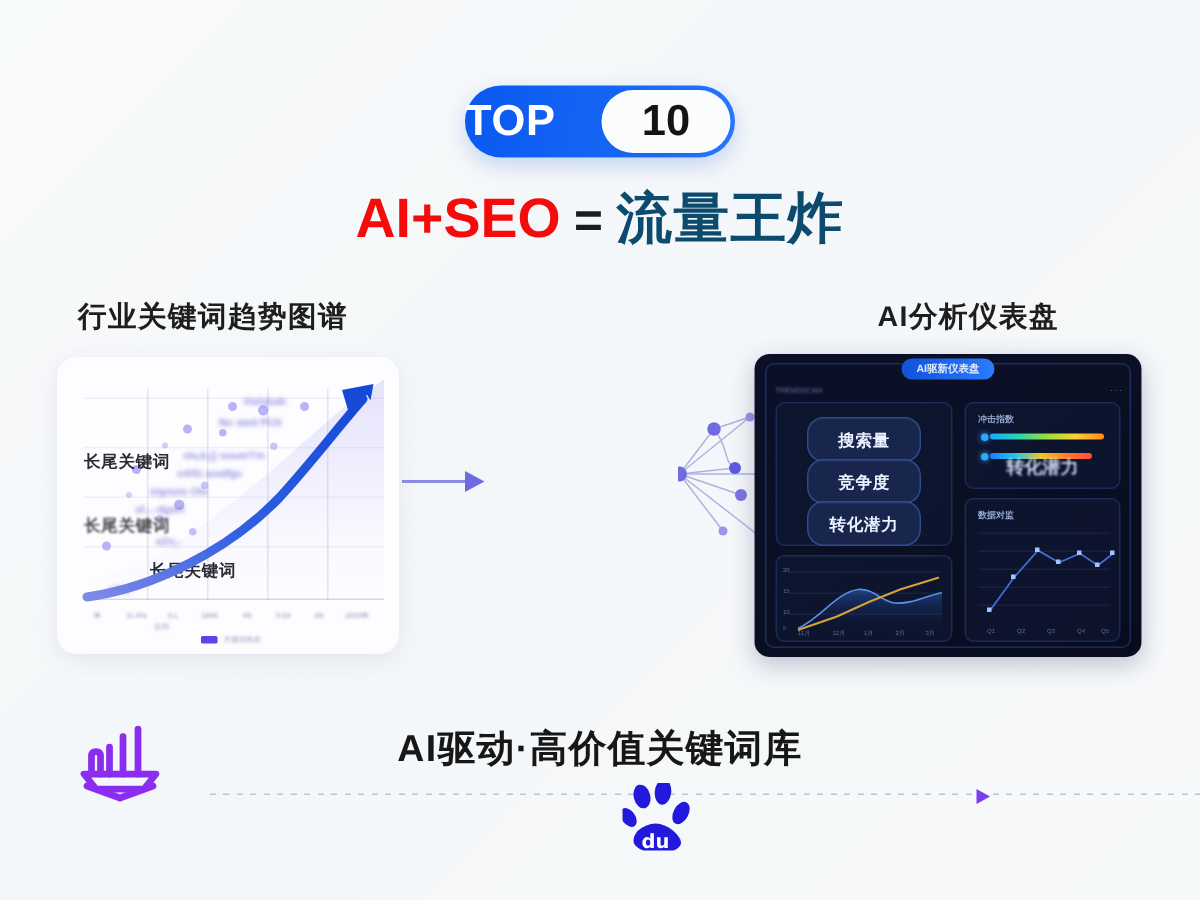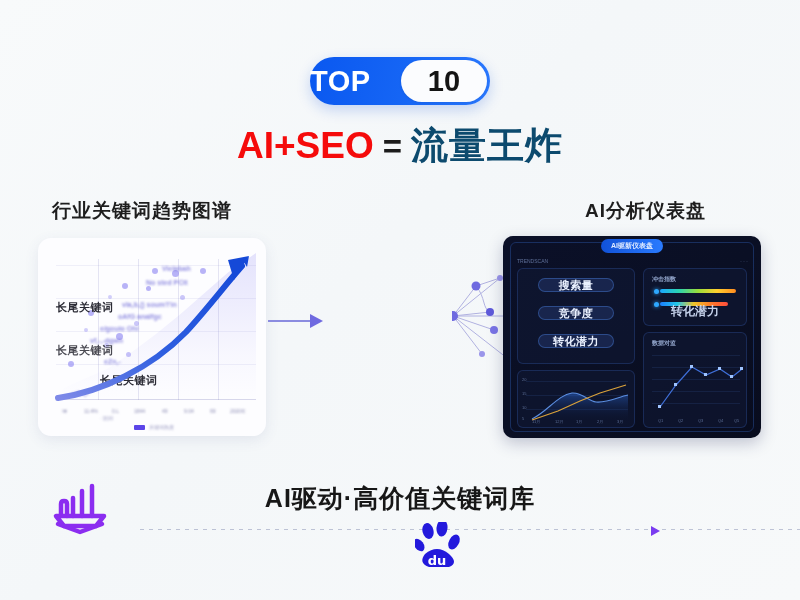--- a/index.html
+++ b/index.html
@@ -123,21 +123,21 @@
   .panel{
     position:absolute; background:rgba(16,24,52,.62);
     border:1px solid rgba(60,110,210,.26); border-radius:6px;
   }
   .p-a{ left:14px; top:32px; width:118px; height:96px; }
   .p-b{ left:14px; top:134px; width:118px; height:58px; }
   .p-c{ left:140px; top:32px; width:104px; height:58px; }
   .p-d{ left:140px; top:96px; width:104px; height:96px; }
   .pill{
     position:absolute; left:50%; transform:translateX(-50%);
-    width:76px; height:14px; border-radius:11px;
+    width:76px; height:30px; border-radius:11px;
     background:rgba(28,42,86,.78); border:1px solid rgba(80,140,240,.38);
     color:#eaf1ff; font-size:11px; font-weight:bold;
     display:flex; align-items:center; justify-content:center; letter-spacing:.5px;
   }
   .ptitle{ position:absolute; left:8px; top:6px; font-size:6px; color:#93a6cc; font-weight:bold; filter:blur(.35px); }
   .gbar{ position:absolute; height:4px; border-radius:2px; }
   .gb1{ background:linear-gradient(90deg,#1aa7ff,#2bd4b0,#9ade3a,#ffd02e,#ff8a1f); }
   .gb2{ background:linear-gradient(90deg,#1a7dff,#23c6e8,#f0c528,#ff7a2a,#ff4d3d); }
   .gdot{ position:absolute; width:5px; height:5px; border-radius:50%; background:#2ea8ff; box-shadow:0 0 4px #2ea8ff; }
   .overlay-cn{

